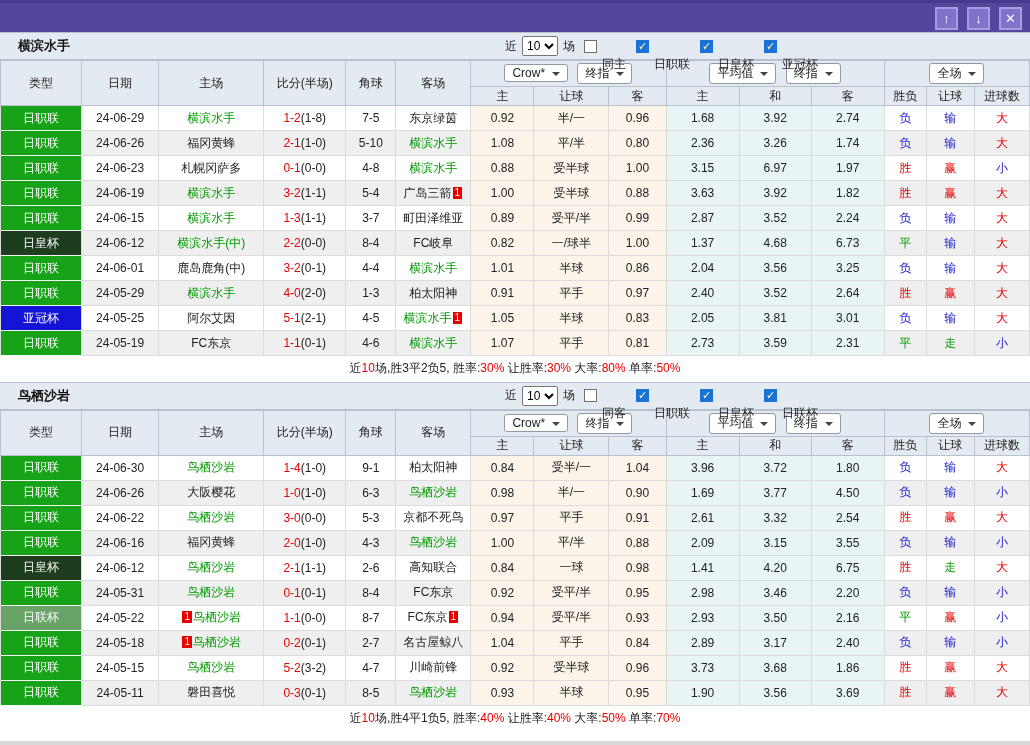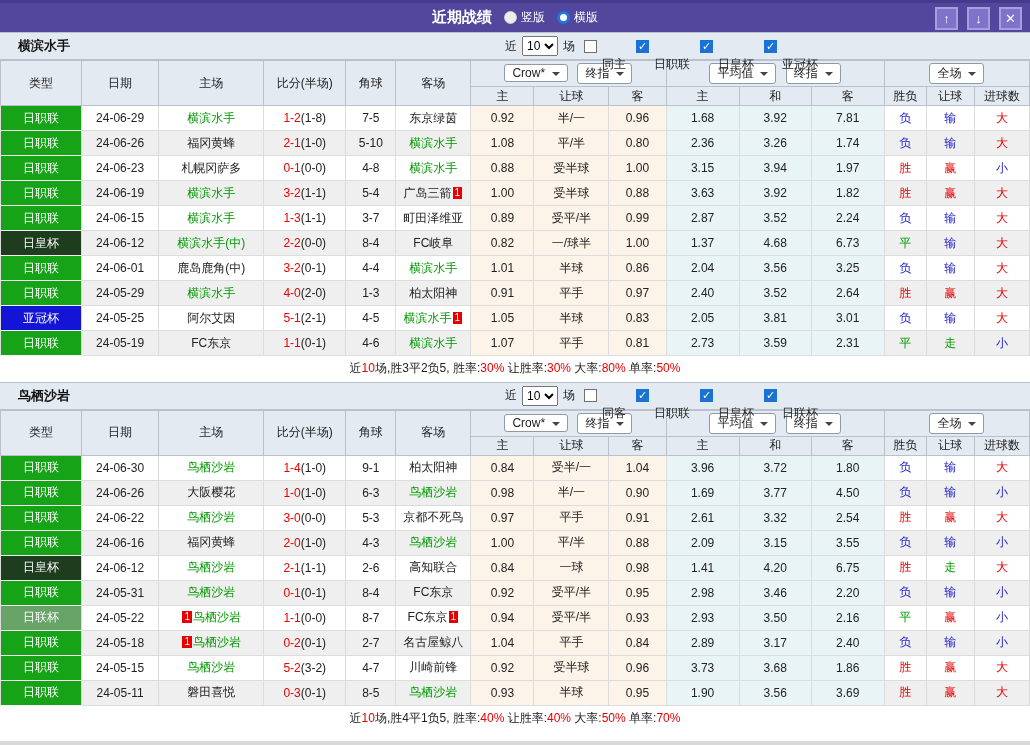--- a/index.html
+++ b/index.html
@@ -81,31 +81,20 @@
   tfoot td { height:26px; border-top:1px solid #c6c6c6; text-align:center; background:#fff; }
   .sum span { color:#222; }
   .sum span.red { color:#e60000; }
 </style>
 </head>
 <body>
 
 <div class="page">
 
   <div class="titlebar">
-    <div class="title-center">
-      <span class="main-title">近期战绩</span>
-      <span class="radio-opt">
-        <span class="radio"></span>
-        <span>竖版</span>
-      </span>
-      <span class="radio-opt">
-        <span class="radio checked"></span>
-        <span>横版</span>
-      </span>
-    </div>
     <div class="tb-buttons">
       <div class="tb-btn"><span>↑</span></div>
       <div class="tb-btn"><span>↓</span></div>
       <div class="tb-btn"><span>✕</span></div>
     </div>
   </div>
 
   <div>
     <div class="section-header">
       <span class="team-name">横滨水手</span>
@@ -181,21 +170,21 @@
             <td>24-06-29</td>
             <td><span class="self">横滨水手</span></td>
             <td><span class="ft">1-2</span><span class="ht">(1-8)</span></td>
             <td>7-5</td>
             <td><span class="">东京绿茵</span></td>
             <td class="cream">0.92</td>
             <td class="cream">半/一</td>
             <td class="cream">0.96</td>
             <td class="cyan">1.68</td>
             <td class="cyan">3.92</td>
-            <td class="cyan">7.81</td>
+            <td class="cyan">2.74</td>
             <td style="color: rgb(35, 35, 204);">负</td>
             <td style="color: rgb(35, 35, 204);">输</td>
             <td style="color: rgb(230, 0, 0);">大</td>
           </tr>
           <tr class="even">
             <td class="type" style="background: rgb(23, 163, 23);">日职联</td>
             <td>24-06-26</td>
             <td><span class="">福冈黄蜂</span></td>
             <td><span class="ft">2-1</span><span class="ht">(1-0)</span></td>
             <td>5-10</td>
@@ -214,21 +203,21 @@
             <td class="type" style="background: rgb(23, 163, 23);">日职联</td>
             <td>24-06-23</td>
             <td><span class="">札幌冈萨多</span></td>
             <td><span class="ft">0-1</span><span class="ht">(0-0)</span></td>
             <td>4-8</td>
             <td><span class="self">横滨水手</span></td>
             <td class="cream">0.88</td>
             <td class="cream">受半球</td>
             <td class="cream">1.00</td>
             <td class="cyan">3.15</td>
-            <td class="cyan">3.94</td>
+            <td class="cyan">6.97</td>
             <td class="cyan">1.97</td>
             <td style="color: rgb(230, 0, 0);">胜</td>
             <td style="color: rgb(230, 0, 0);">赢</td>
             <td style="color: rgb(35, 35, 204);">小</td>
           </tr>
           <tr class="even">
             <td class="type" style="background: rgb(23, 163, 23);">日职联</td>
             <td>24-06-19</td>
             <td><span class="self">横滨水手</span></td>
             <td><span class="ft">3-2</span><span class="ht">(1-1)</span></td>

